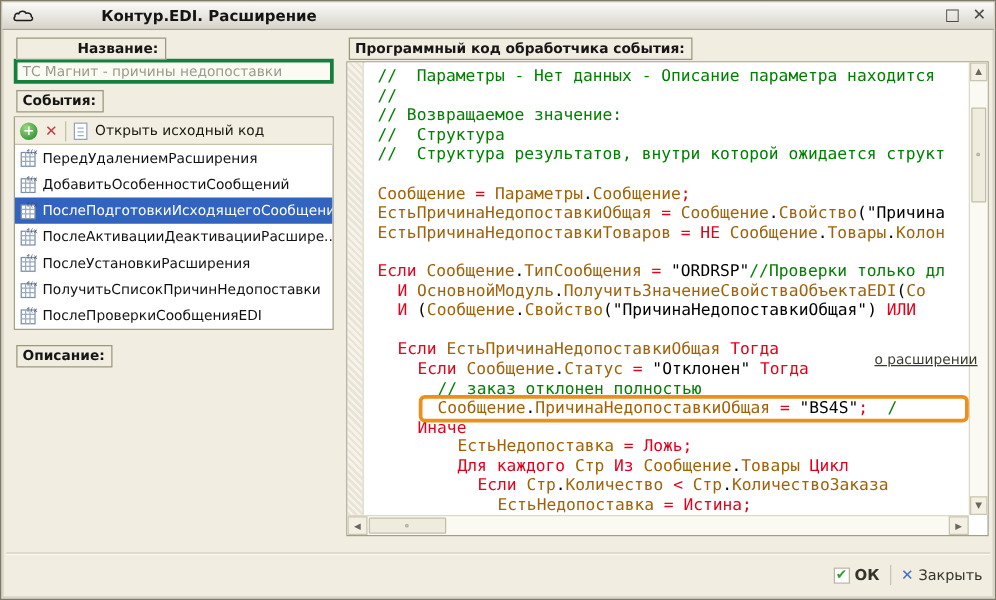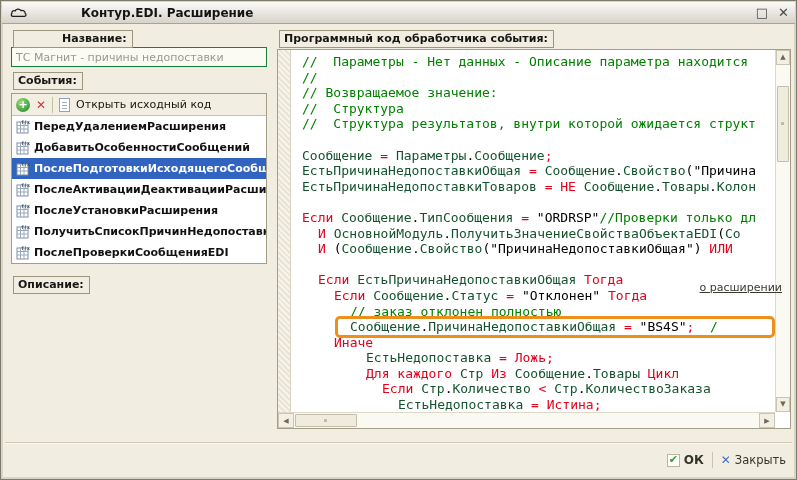--- a/index.html
+++ b/index.html
@@ -24,21 +24,21 @@
   .title-buttons{margin-left:auto;display:flex;align-items:center;gap:10px;}
   .tb-btn{font-size:13px;font-weight:bold;color:#4a4a4a;cursor:default;line-height:1;}
   
   .grp-label{
     position:absolute;font-size:11px;font-weight:bold;color:#161616;
     background:#f1eee1;border:1px solid #9b977f;padding:1px 5px 2px 4px;z-index:3;
   }
   
   .name-input{
     position:absolute;left:10px;top:46px;width:256px;height:20px;
-    background:#fcfbf3;border:1px solid #15803d;color:#9b998c;
+    background:#fcfbf3;border:3px solid #15803d;color:#9b998c;
     font-family:"DejaVu Sans",sans-serif;font-size:11px;padding:0 4px;
   }
   .events-panel{
     position:absolute;left:10px;top:92px;width:256px;height:171px;
     background:#fff;border:1px solid #a29e88;
   }
   .events-toolbar{
     height:22px;background:#f2efe2;border-bottom:1px solid #c6c2ab;
     display:flex;align-items:center;padding:0 4px;gap:6px;
   }
@@ -52,21 +52,21 @@
   .doc-icon{
     width:11px;height:14px;background:#fff;border:1px solid #8fa3bc;position:relative;
   }
   .doc-icon::before{
     content:"";position:absolute;left:2px;right:2px;top:3px;height:1px;background:#9db1c6;
     box-shadow:0 3px 0 #9db1c6,0 6px 0 #9db1c6;
   }
   .tool-label{font-size:11px;color:#16160f;}
   .events-list{position:absolute;left:0;right:0;top:22px;bottom:0;overflow:hidden;}
   .event-row{height:21px;display:flex;align-items:center;padding:0 3px;gap:4px;
-    font-size:11px;color:#111;white-space:nowrap;overflow:hidden;font-weight:bold;}
+    font-size:11px;color:#111;white-space:nowrap;overflow:hidden;}
   .event-row.selected{background:#3163c1;color:#fff;}
   .ev-icon{flex:0 0 auto;}
   
   .about-link{
     position:absolute;right:14px;top:280px;font-size:11px;color:#3a3a30;
     text-decoration:underline;z-index:3;
   }
   .desc-box{
     position:absolute;left:10px;top:293px;width:256px;height:138px;
     background:#fdfdf7;border:1px solid #a29e88;padding:3px 6px;
@@ -84,21 +84,21 @@
   }
   .code-content{
     position:absolute;left:14px;top:0;right:15px;bottom:16px;overflow:hidden;
     padding:4px 0 0 10px;background:#fff;
     font-family:"DejaVu Sans Mono","Liberation Mono",monospace;
     font-size:13px;line-height:15.6px;white-space:pre;
   }
   .code-line{height:15.6px;}
   .seg-c{color:#008000;}
   .seg-k{color:#e3001b;}
-  .seg-i{color:#14532d;}
+  .seg-i{color:#a16207;}
   .seg-s{color:#000;}
   .seg-p{color:#000;}
   .highlight-frame{
     position:absolute;left:57px;top:266px;width:440px;height:22px;
     border:3px solid #ee8e1b;border-radius:5px;pointer-events:none;z-index:5;
   }
   
   .vscroll{position:absolute;right:0;top:0;bottom:16px;width:15px;background:#fbfaf2;border-left:1px solid #ddd9c9;}
   .hscroll{position:absolute;left:0;right:15px;bottom:0;height:16px;background:#fbfaf2;border-top:1px solid #ddd9c9;}
   .sb-btn{position:absolute;background:#f3f0e3;border:1px solid #c9c5b0;color:#6b675a;

